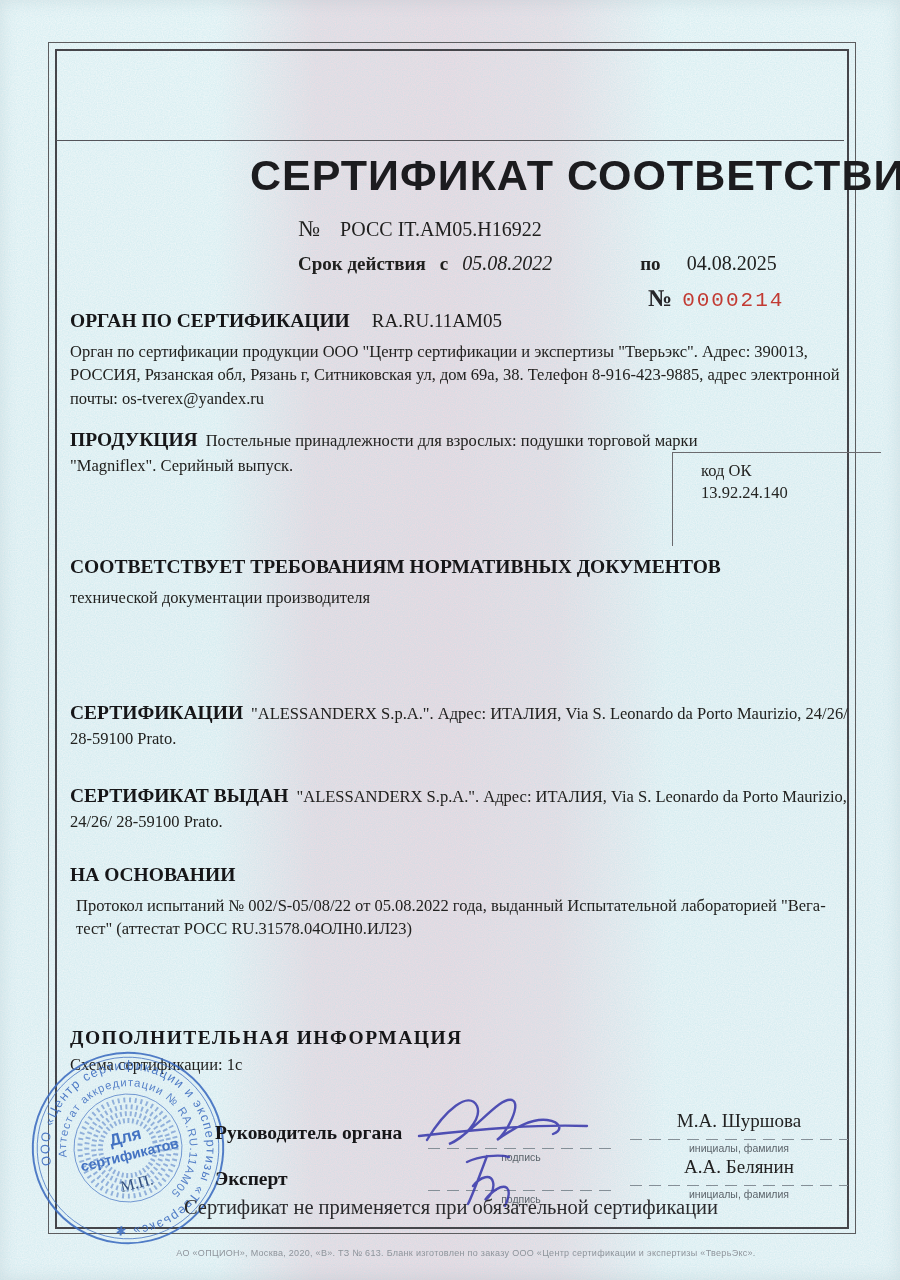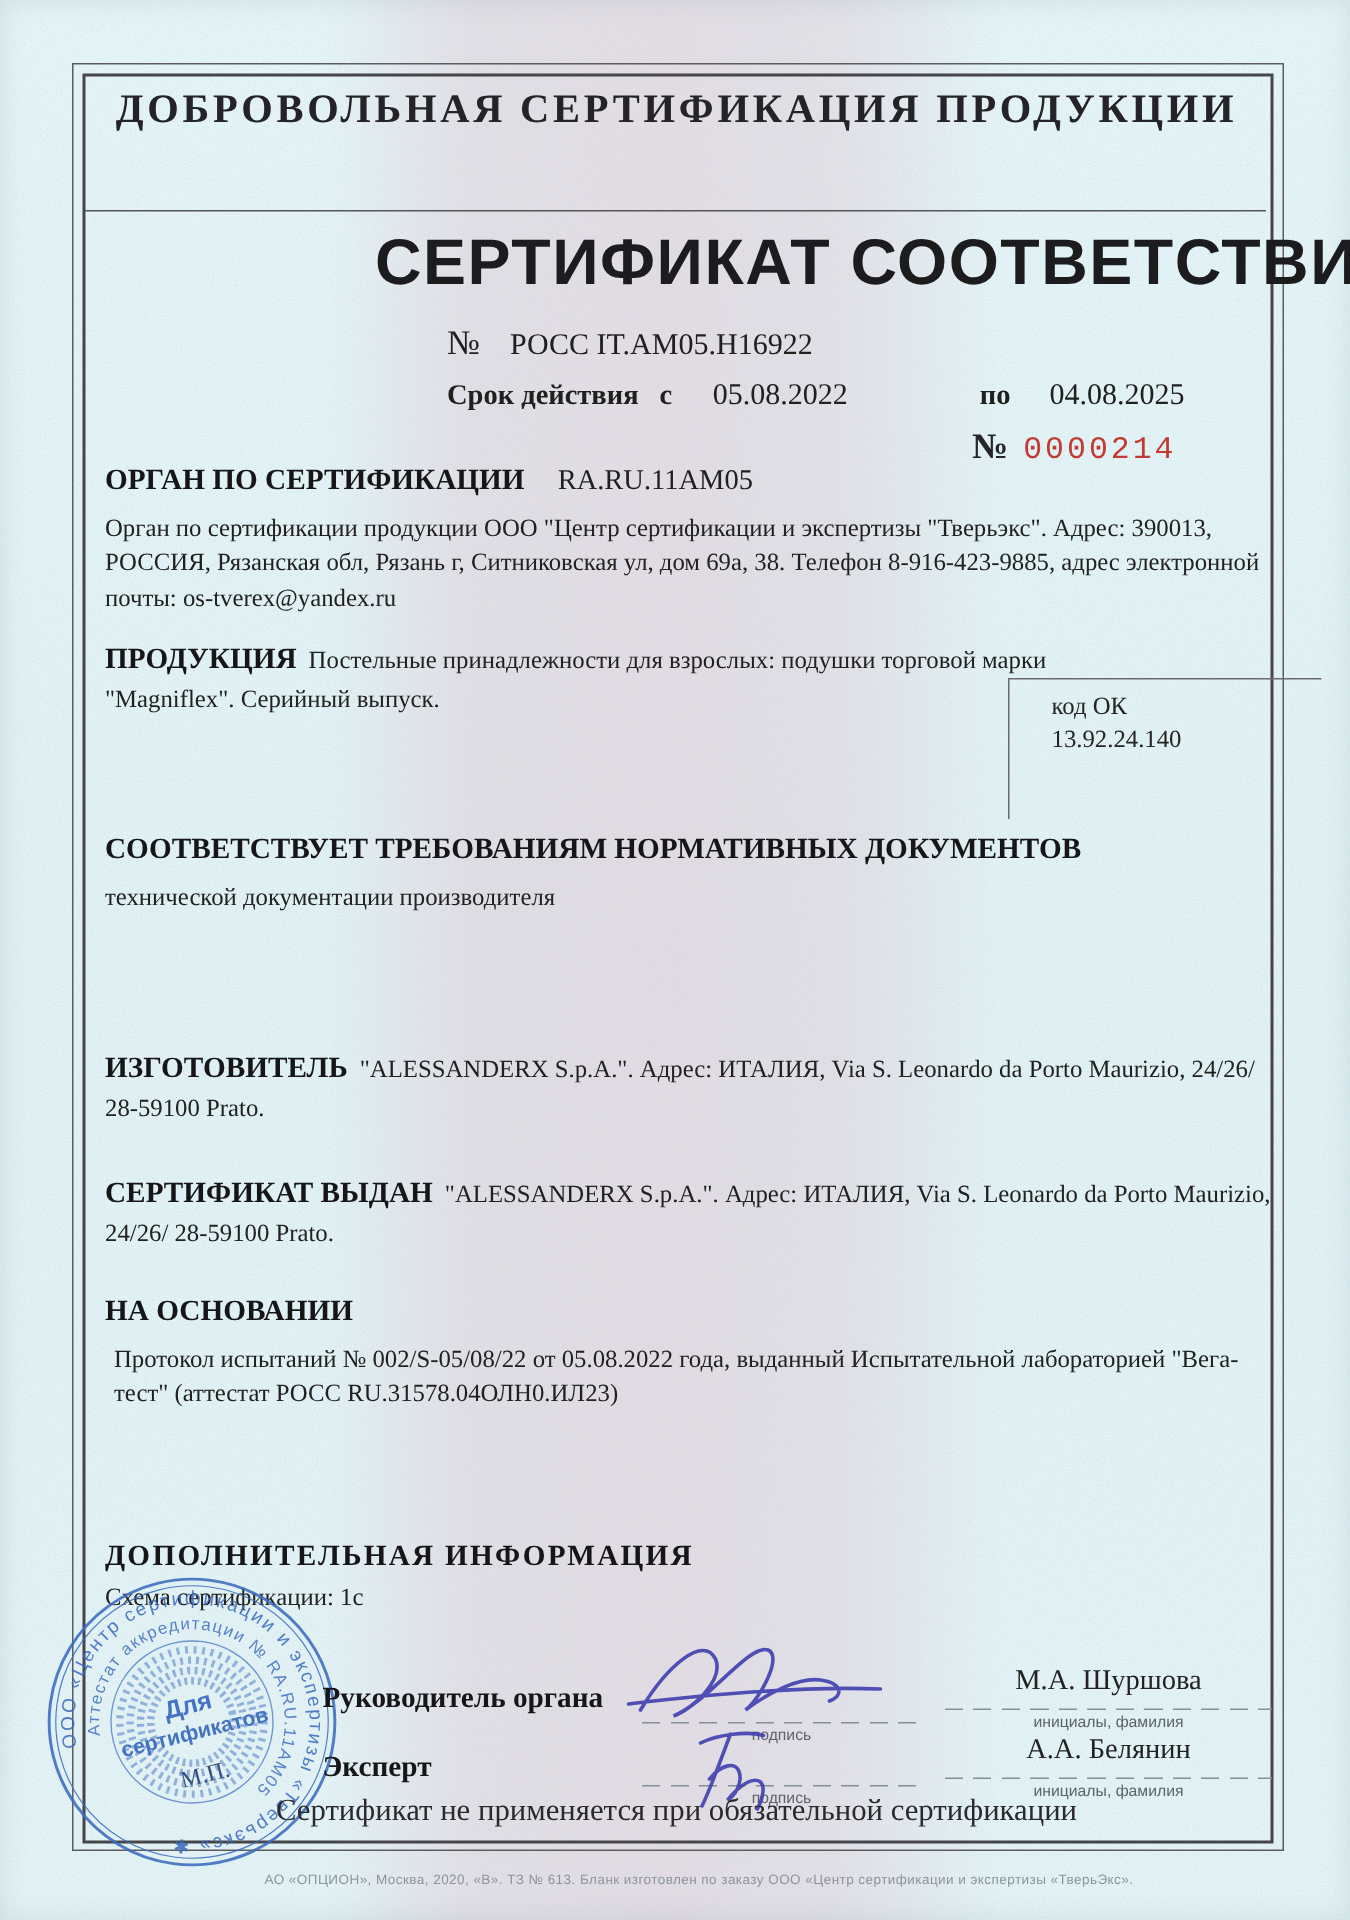--- a/index.html
+++ b/index.html
@@ -20,21 +20,21 @@
     font-size:27px;letter-spacing:2.5px;color:#242428;}
   .top-divider{left:56px;top:140px;width:788px;height:1px;background:#55555a;}
   .title{left:250px;top:151px;font-family:"Liberation Sans","DejaVu Sans",sans-serif;
     font-weight:bold;font-size:43px;letter-spacing:1px;color:#1c1c1f;white-space:nowrap;}
   .no-row{left:298px;top:216px;font-size:20px;white-space:nowrap;}
   .no-row .nosign{font-size:23px;margin-right:20px;}
   .validity{left:298px;top:252px;font-size:19px;white-space:nowrap;}
   .validity .b{font-weight:bold;text-align:right;}
   .validity .date{font-size:20px;}
   .validity .gap1{margin-left:14px;}
-  .validity .gap2{margin-left:27px;}
+  .validity .gap2{margin-left:14px;font-style:italic;}
   .validity .gap3{margin-left:88px;}
   .validity .gap4{margin-left:26px;}
   .formno{left:648px;top:285px;white-space:nowrap;}
   .formno .nosign{font-size:24px;font-weight:bold;color:#26262a;}
   .formno .red{font-family:"Liberation Mono","DejaVu Sans Mono",monospace;
     font-size:21px;letter-spacing:2px;color:#c23a32;margin-left:10px;}
   .sec-head{font-weight:bold;font-size:19.5px;color:#161618;}
   .body-text{font-size:16.5px;line-height:1.42;color:#21211f;}
   .org-row{left:70px;top:310px;white-space:nowrap;}
   .org-row .code{font-weight:normal;font-size:19px;margin-left:22px;}
@@ -83,21 +83,20 @@
     <filter id="paperNoise">
       <feTurbulence type="fractalNoise" baseFrequency="0.85" numOctaves="2" seed="7" stitchTiles="stitch"></feTurbulence>
       <feColorMatrix type="matrix" values="0 0 0 0 0.42  0 0 0 0 0.74  0 0 0 0 0.80  0 0 0 0.45 0"></feColorMatrix>
     </filter>
     <rect x="0" y="0" width="900" height="1280" filter="url(#paperNoise)"></rect>
   </svg>
 
   <div class="frame-outer"></div>
   <div class="frame-inner"></div>
 
-  <div class="abs banner">ДОБРОВОЛЬНАЯ СЕРТИФИКАЦИЯ ПРОДУКЦИИ</div>
   <div class="abs top-divider"></div>
 
   <div class="abs title">СЕРТИФИКАТ СООТВЕТСТВИЯ</div>
 
   <div class="abs no-row">
     <span class="nosign">№</span><span>РОСС IT.AM05.H16922</span>
   </div>
 
   <div class="abs validity">
     <span class="b">Срок действия</span><span class="b gap1">с</span><span class="date gap2">05.08.2022</span><span class="b gap3">по</span><span class="date gap4">04.08.2025</span>
@@ -117,21 +116,21 @@
   </div>
   <div class="abs code-box codeok">
     <div>код ОК</div>
     <div>13.92.24.140</div>
   </div>
 
   <div class="abs sec-head conforms-head">СООТВЕТСТВУЕТ ТРЕБОВАНИЯМ НОРМАТИВНЫХ ДОКУМЕНТОВ</div>
   <div class="abs body-text conforms-text">технической документации производителя</div>
 
   <div class="abs manu-par body-text">
-    <span class="inline-head">ИЗГОТОВИТЕЛЬ</span><span>"ALESSANDERX S.p.A.". Адрес: ИТАЛИЯ, Via S. Leonardo da Porto Maurizio, 24/26/ 28-59100 Prato.</span>
+    <span class="inline-head">СЕРТИФИКАЦИИ</span><span>"ALESSANDERX S.p.A.". Адрес: ИТАЛИЯ, Via S. Leonardo da Porto Maurizio, 24/26/ 28-59100 Prato.</span>
   </div>
 
   <div class="abs issued-par body-text">
     <span class="inline-head">СЕРТИФИКАТ ВЫДАН</span><span>"ALESSANDERX S.p.A.". Адрес: ИТАЛИЯ, Via S. Leonardo da Porto Maurizio, 24/26/ 28-59100 Prato.</span>
   </div>
 
   <div class="abs sec-head basis-head">НА ОСНОВАНИИ</div>
   <div class="abs body-text basis-par">Протокол испытаний № 002/S-05/08/22 от 05.08.2022 года, выданный Испытательной лабораторией "Вега-тест" (аттестат РОСС RU.31578.04ОЛН0.ИЛ23)</div>
 
   <div class="abs sec-head add-head">ДОПОЛНИТЕЛЬНАЯ ИНФОРМАЦИЯ</div>

